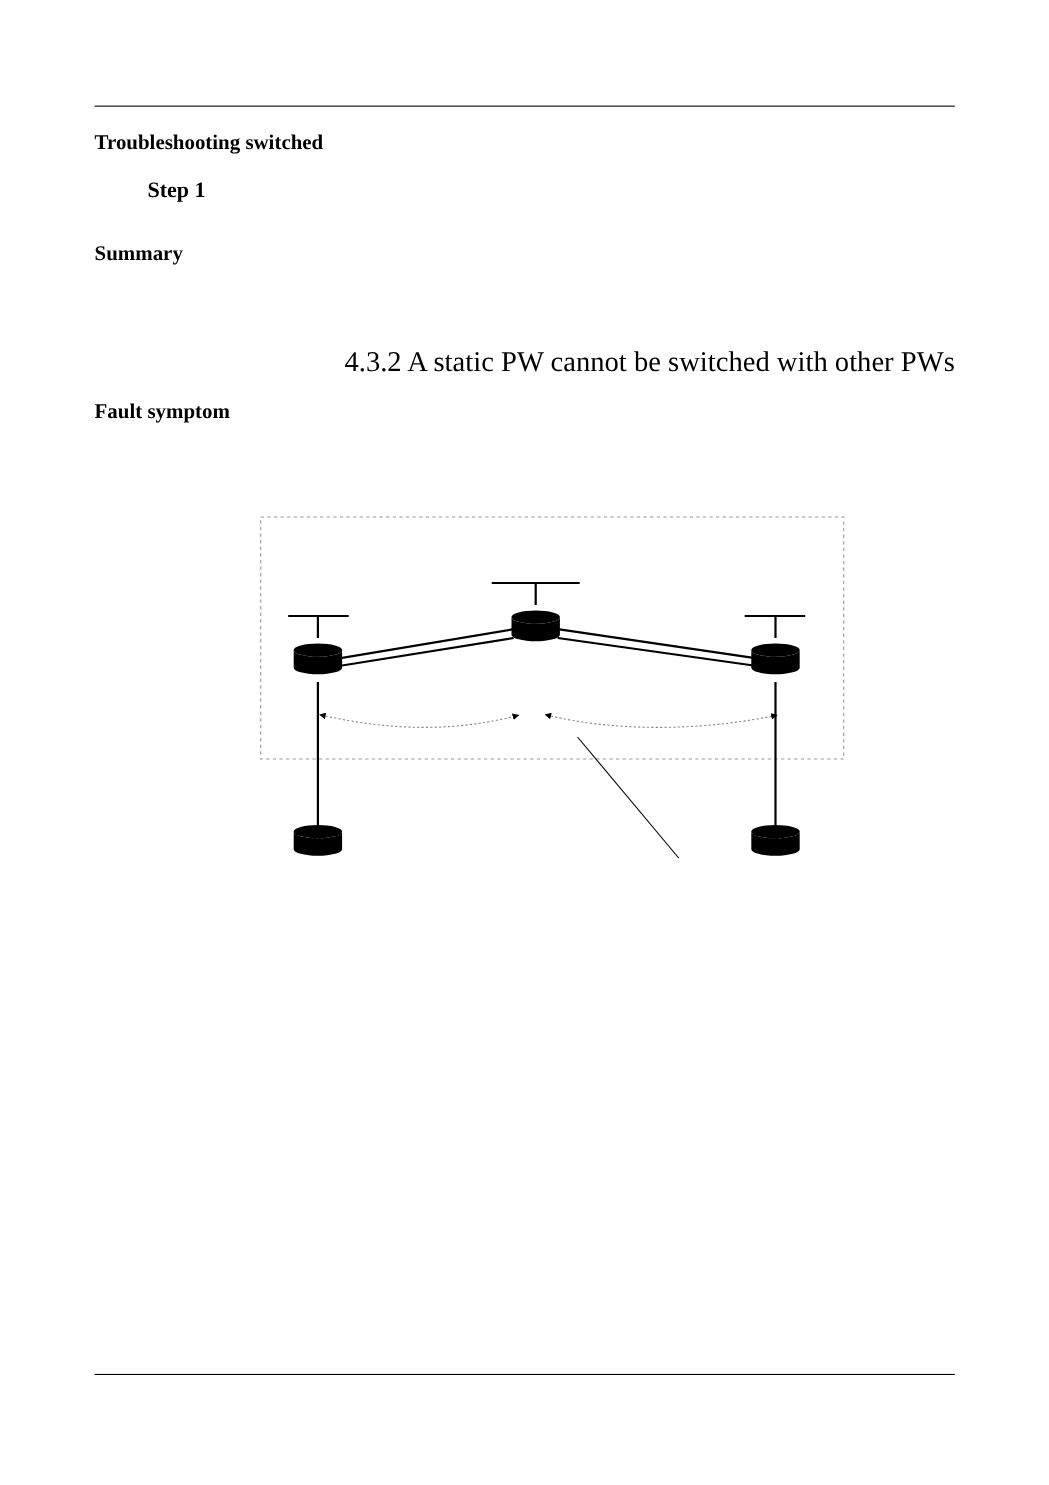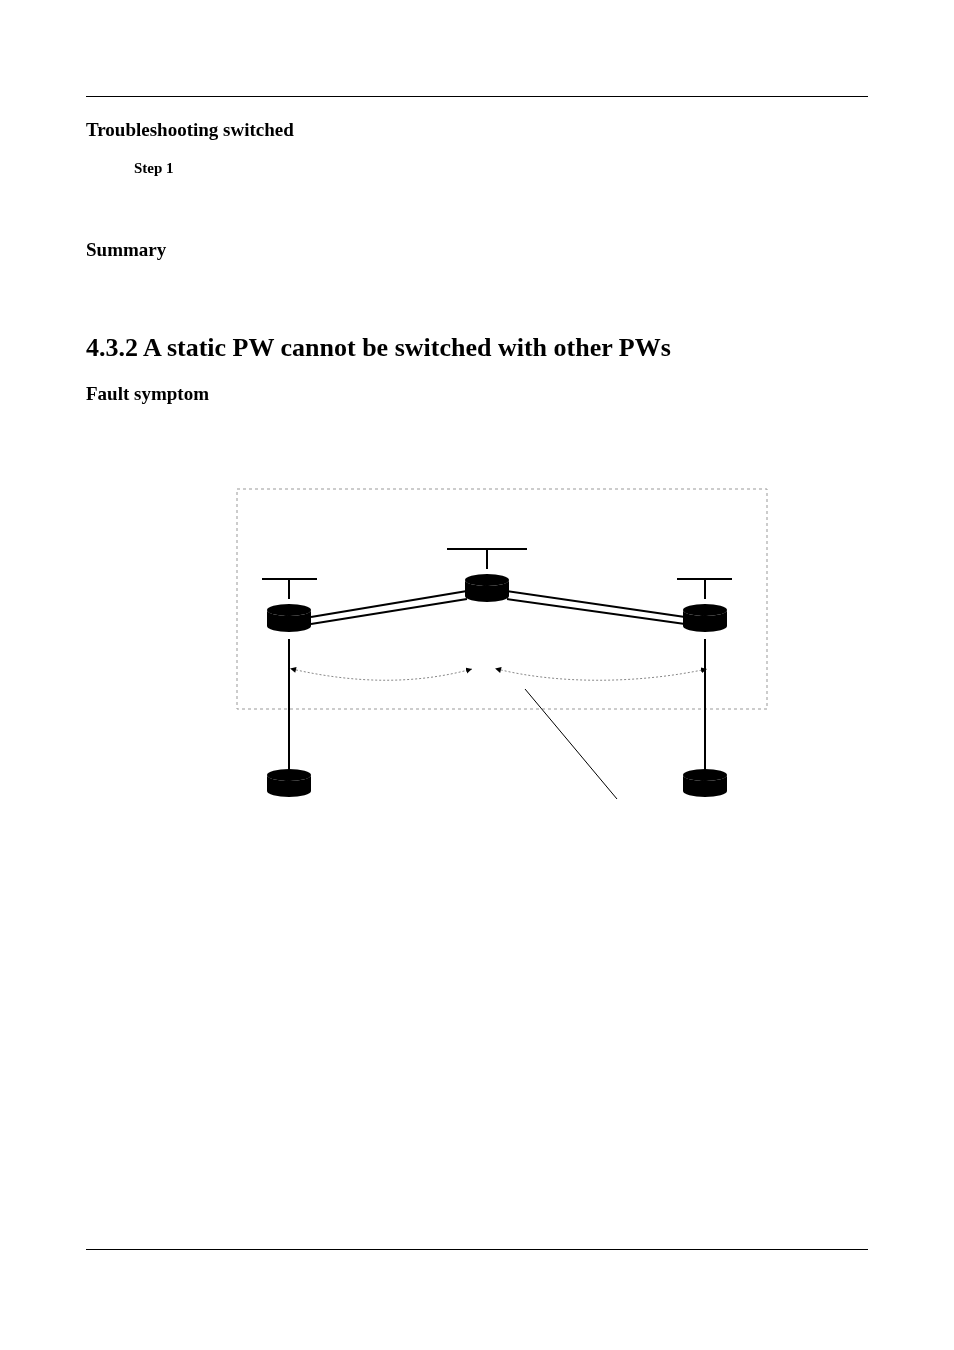--- a/index.html
+++ b/index.html
@@ -29,30 +29,31 @@
     .h3 {
       font-weight: bold;
       font-size: 19px;
       margin: 0 0 12px 0;
     }
     .step-block {
       margin-left: 48px;
     }
     .step {
       font-weight: bold;
-      font-size: 15px;
+      font-size: 20px;
       line-height: 2.0;
     }
     .summary {
-      margin-top: 56px;
+      margin-top: 27px;
     }
     .section-heading {
-      font-weight: bold;
+      font-weight: normal;
       font-size: 26px;
       margin: 72px 0 18px 0;
+      text-align: right;
     }
     .fault-symptom {
       margin-top: 20px;
     }
     .figure-wrap {
       margin-top: 64px;
       display: flex;
       justify-content: center;
     }
   </style>

